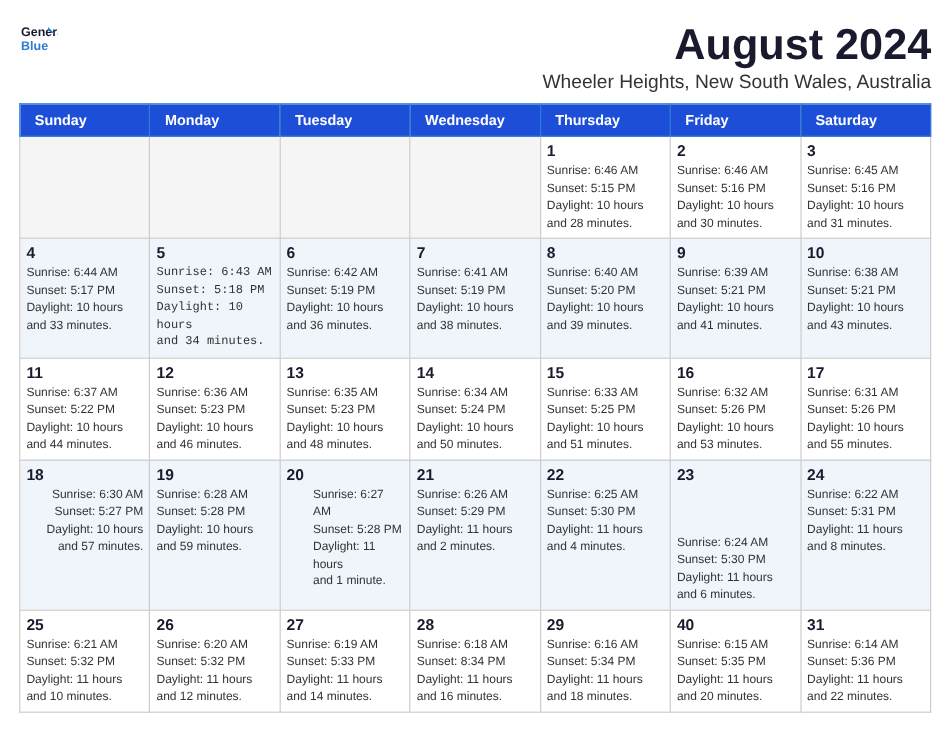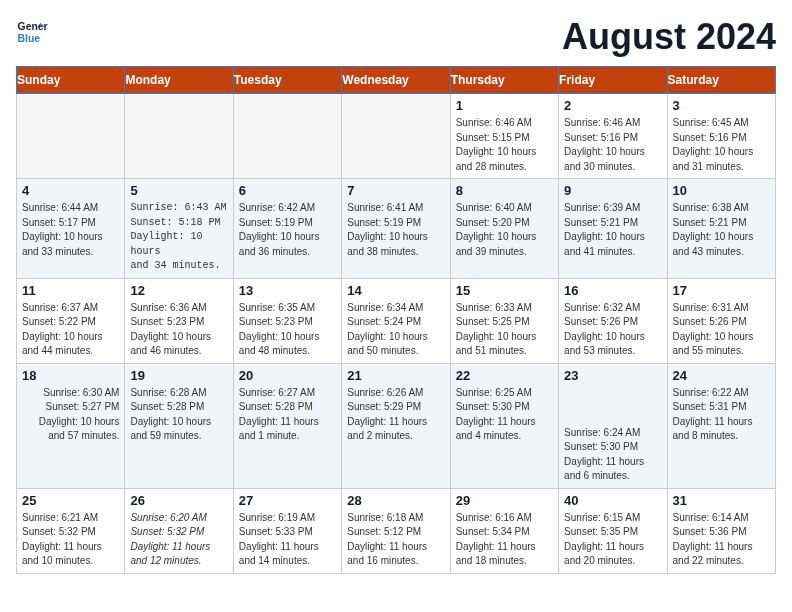--- a/index.html
+++ b/index.html
@@ -37,23 +37,23 @@
       font-size: 16px;
       color: #333;
       margin-top: 2px;
     }
     .calendar-table {
       width: 100%;
       border-collapse: collapse;
       font-size: 11px;
     }
     .calendar-table th {
-      background-color: #c2410c;
+      background-color: #1d4ed8;
       color: #fff;
-      padding: 6px 0;
+      padding: 6px 12px;
       text-align: left;
       font-size: 12px;
       font-weight: bold;
       border: 1px solid #2d7dd2;
     }
     .calendar-table td {
       border: 1px solid #ccc;
       vertical-align: top;
       padding: 4px 5px;
       height: 80px;
@@ -84,20 +84,21 @@
 <div class="header-section">
   <div class="logo">
     <svg class="logo-icon" viewBox="0 0 40 40" xmlns="http://www.w3.org/2000/svg">
       <text x="2" y="18" font-size="13" font-weight="bold" fill="#1a1a2e" font-family="Arial">General</text>
       <text x="2" y="32" font-size="13" font-weight="bold" fill="#2d7dd2" font-family="Arial">Blue</text>
       <polygon points="30,8 38,16 30,12" fill="#2d7dd2"></polygon>
     </svg>
   </div>
   <div class="title-section">
     <div class="page-title">August 2024</div>
+    <div class="subtitle">Wheeler Heights, New South Wales, Australia</div>
   </div>
 </div>
 
 <table class="calendar-table">
   <thead>
     <tr>
     <th>Sunday</th>
         <th>Monday</th>
         <th>Tuesday</th>
         <th>Wednesday</th>
@@ -246,21 +247,21 @@
         </td>
         <td>
           <div class="day-number">19</div>
           <div class="day-info" style="white-space: pre-line;">Sunrise: 6:28 AM
 Sunset: 5:28 PM
 Daylight: 10 hours
 and 59 minutes.</div>
         </td>
         <td>
           <div class="day-number">20</div>
-          <div class="day-info" style="white-space: pre-line;">Sunrise: 6:27 AM
+          <div class="day-info" style="white-space: pre-line; margin-left: 22px;">Sunrise: 6:27 AM
 Sunset: 5:28 PM
 Daylight: 11 hours
 and 1 minute.</div>
         </td>
         <td>
           <div class="day-number">21</div>
           <div class="day-info" style="white-space: pre-line;">Sunrise: 6:26 AM
 Sunset: 5:29 PM
 Daylight: 11 hours
 and 2 minutes.</div>
@@ -290,36 +291,36 @@
       <tr>
         <td>
           <div class="day-number">25</div>
           <div class="day-info" style="white-space: pre-line;">Sunrise: 6:21 AM
 Sunset: 5:32 PM
 Daylight: 11 hours
 and 10 minutes.</div>
         </td>
         <td>
           <div class="day-number">26</div>
-          <div class="day-info" style="white-space: pre-line; font-style: italic;">Sunrise: 6:20 AM
+          <div class="day-info" style="white-space: pre-line;">Sunrise: 6:20 AM
 Sunset: 5:32 PM
 Daylight: 11 hours
 and 12 minutes.</div>
         </td>
         <td>
           <div class="day-number">27</div>
           <div class="day-info" style="white-space: pre-line;">Sunrise: 6:19 AM
 Sunset: 5:33 PM
 Daylight: 11 hours
 and 14 minutes.</div>
         </td>
         <td>
           <div class="day-number">28</div>
           <div class="day-info" style="white-space: pre-line;">Sunrise: 6:18 AM
-Sunset: 5:12 PM
+Sunset: 8:34 PM
 Daylight: 11 hours
 and 16 minutes.</div>
         </td>
         <td>
           <div class="day-number">29</div>
           <div class="day-info" style="white-space: pre-line;">Sunrise: 6:16 AM
 Sunset: 5:34 PM
 Daylight: 11 hours
 and 18 minutes.</div>
         </td>

